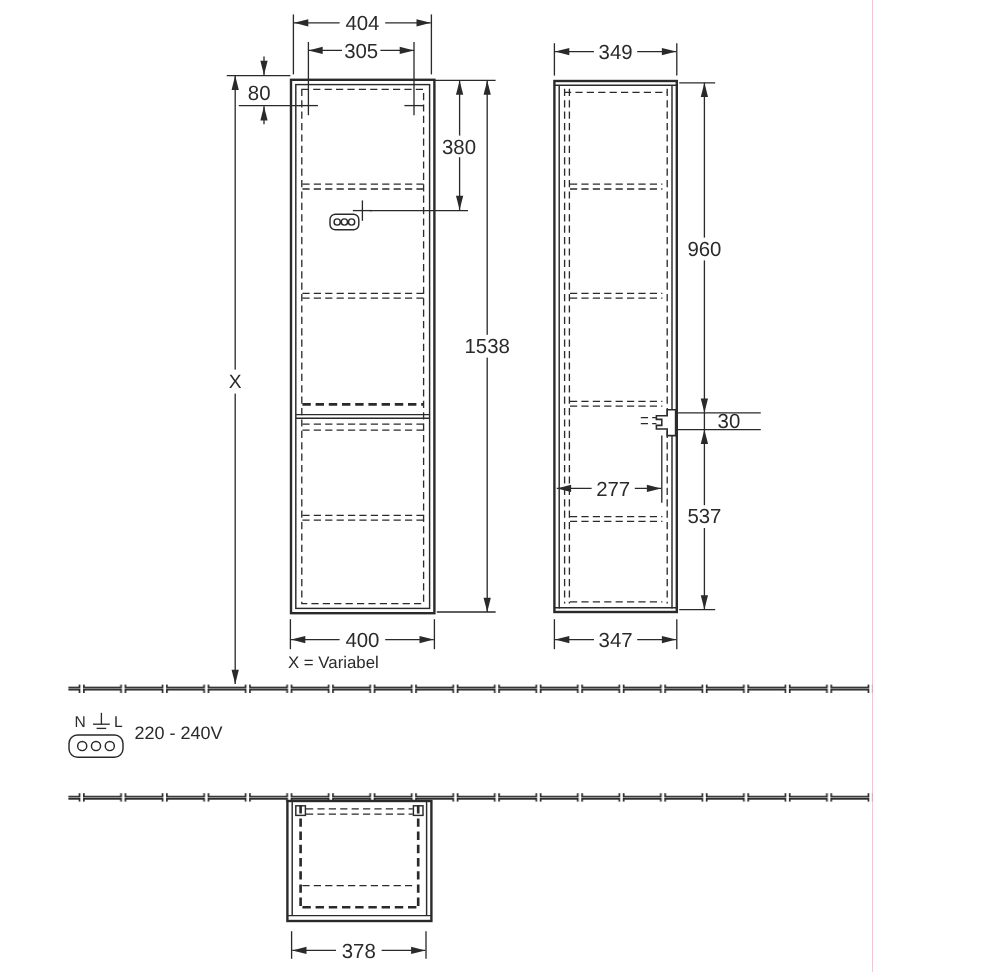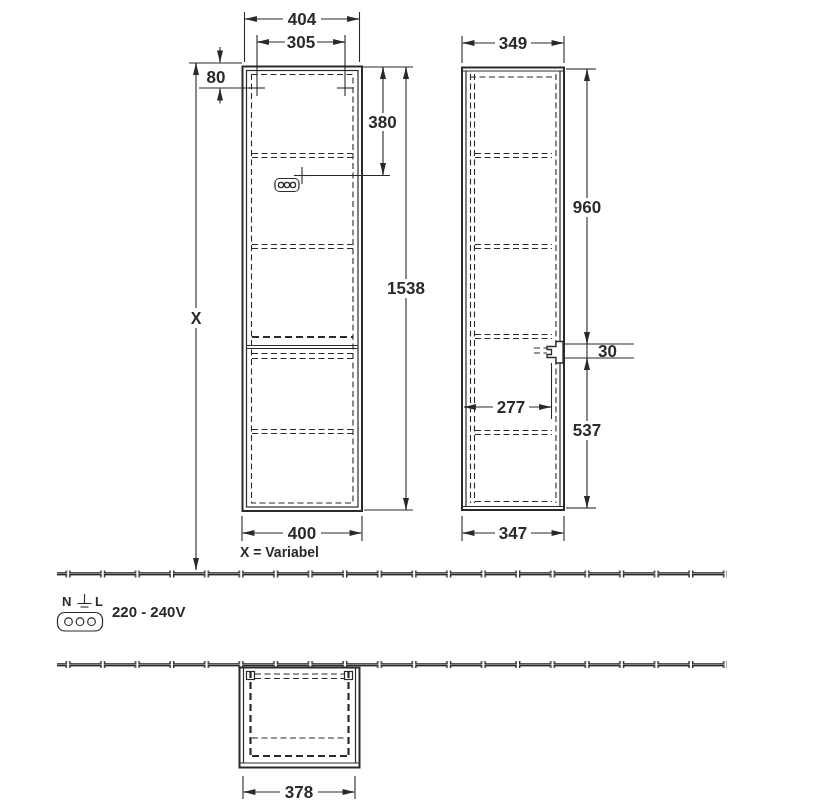--- a/index.html
+++ b/index.html
@@ -1,16 +1,16 @@
 <!DOCTYPE html>
 <html><head>
 <meta charset="utf-8">
 <style>
   html,body{margin:0;padding:0;background:#ffffff;}
-  .canvas{position:relative;width:727px;height:810px;background:#be185d;overflow:hidden;font-weight:bold;}
+  .canvas{position:relative;width:727px;height:810px;background:#be185d;overflow:hidden;}
   svg{display:block;}
   .ln{stroke:#2a2a2a;stroke-width:1.2;fill:none;}
   .ln2{stroke:#2a2a2a;stroke-width:2;fill:none;}
   .dsh{stroke:#2a2a2a;stroke-width:1.1;fill:none;stroke-dasharray:6 3.5;}
   .dshT{stroke:#2a2a2a;stroke-width:2.2;fill:none;stroke-dasharray:7 4;}
   .dim{stroke:#2a2a2a;stroke-width:1.1;fill:none;}
   .txt{font-family:"Liberation Sans","DejaVu Sans",sans-serif;font-size:17px;fill:#2a2a2a;}
   .txtX{font-family:"Liberation Sans","DejaVu Sans",sans-serif;font-size:16px;fill:#2a2a2a;}
   .txtN{font-family:"Liberation Sans","DejaVu Sans",sans-serif;font-size:14px;fill:#2a2a2a;}
   .txtV{font-family:"Liberation Sans","DejaVu Sans",sans-serif;font-size:15px;fill:#2a2a2a;}

